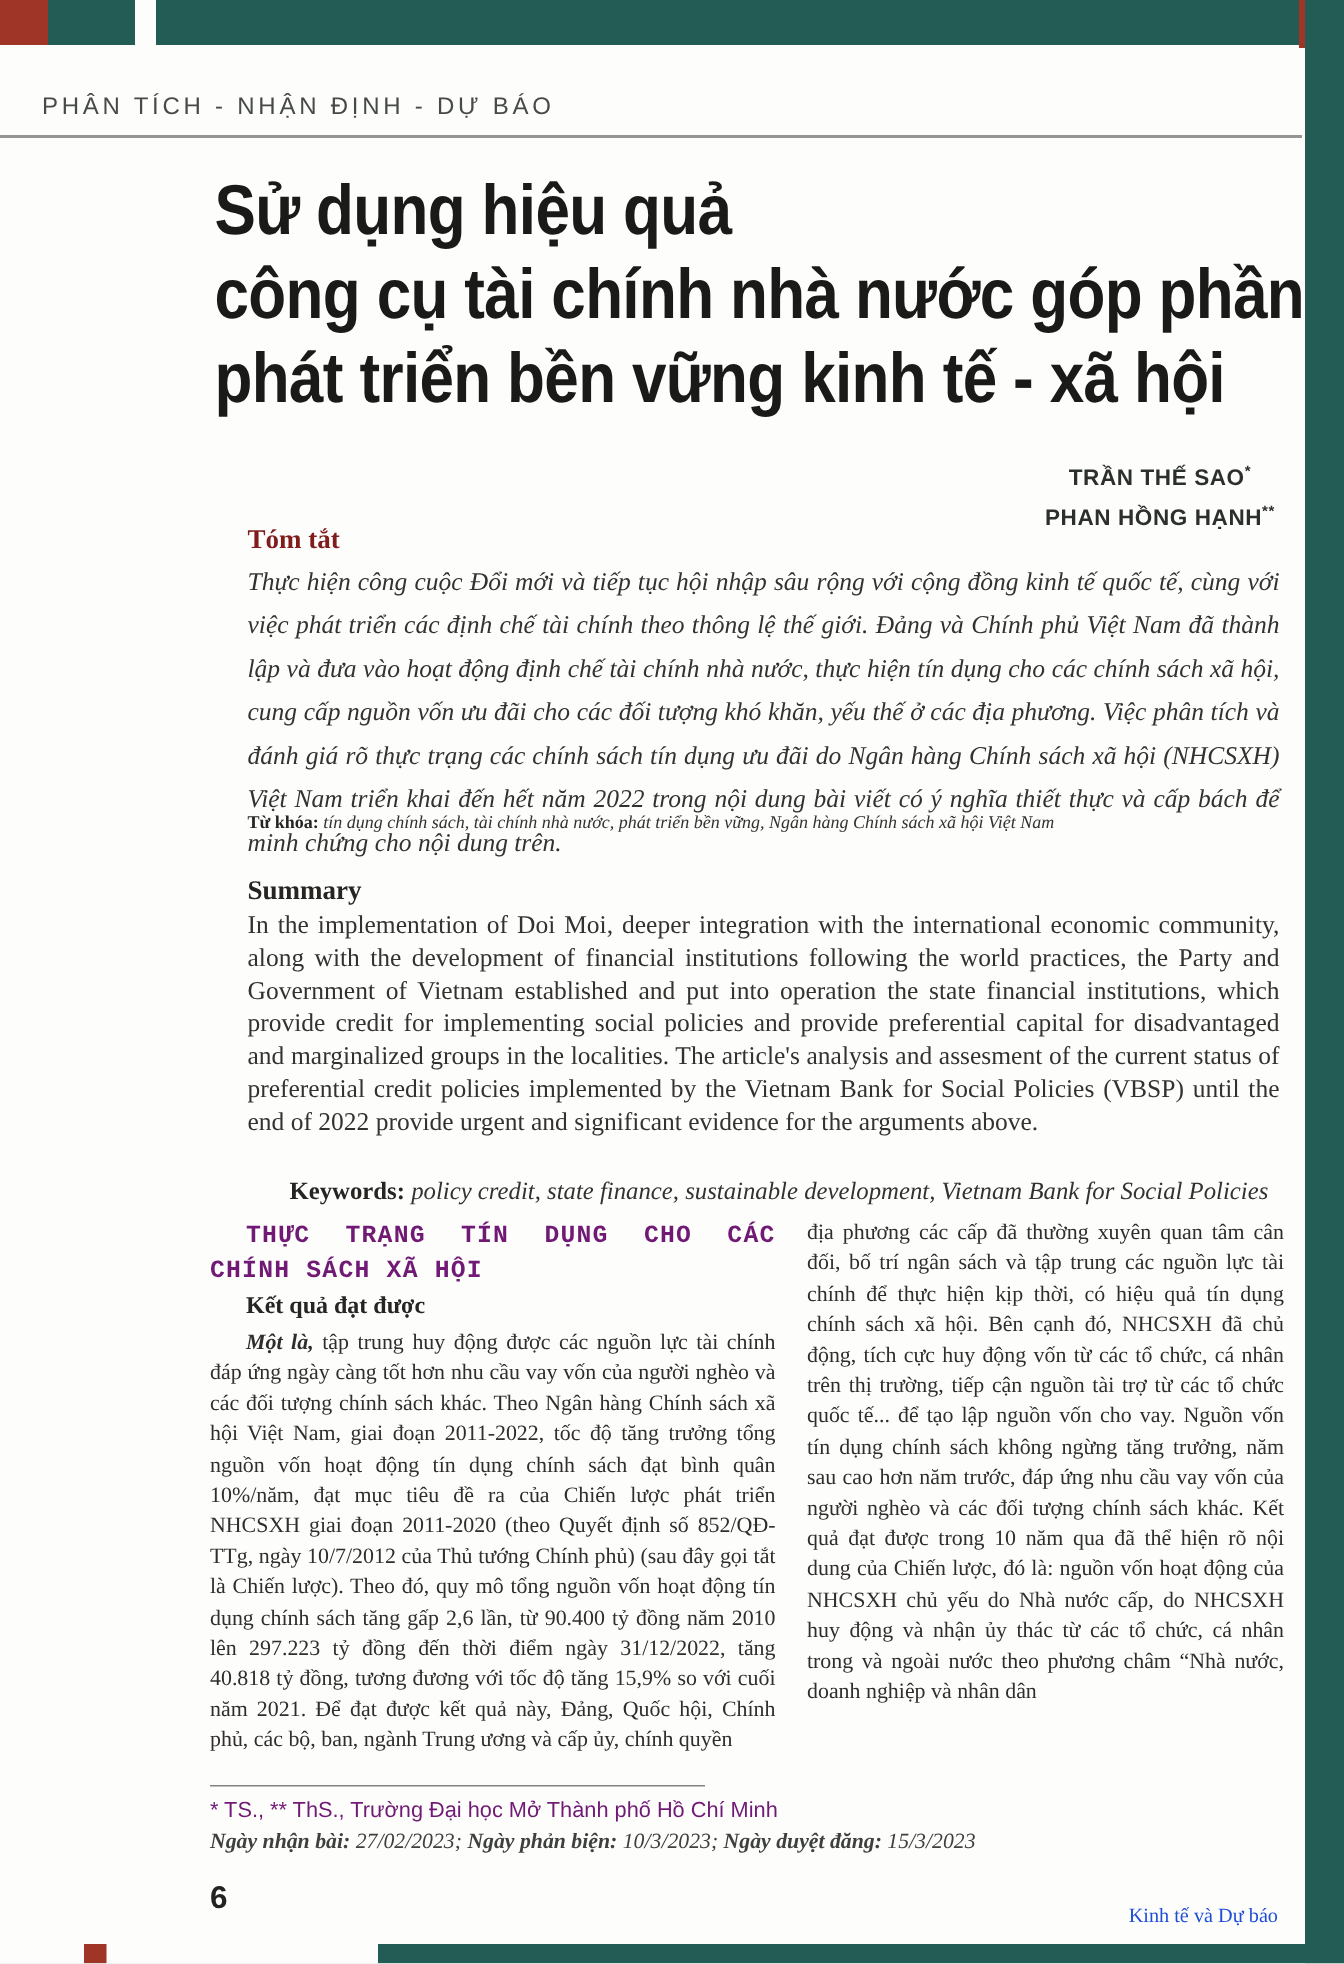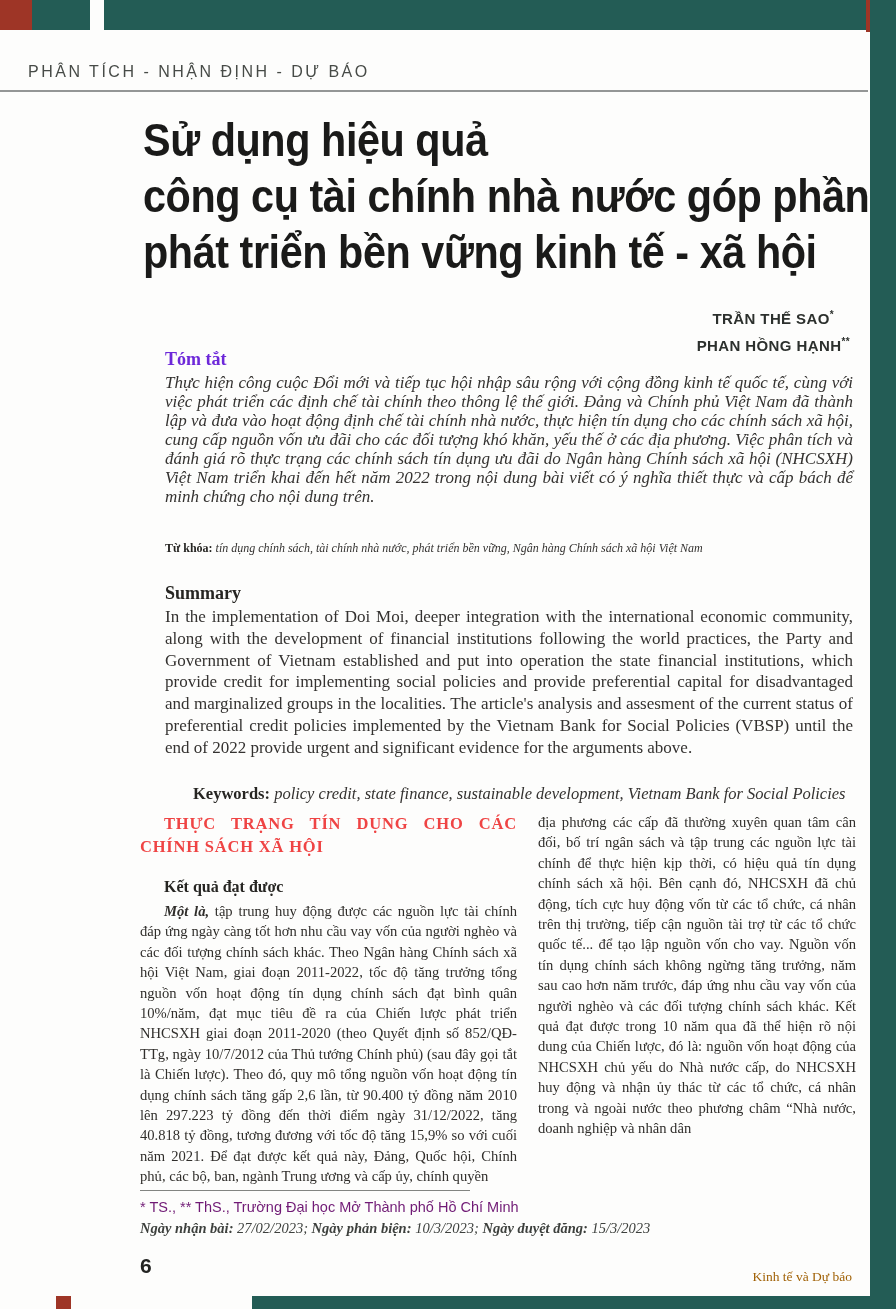--- a/index.html
+++ b/index.html
@@ -20,51 +20,51 @@
 
   .title{position:absolute;left:143px;top:112px;font-family:"Liberation Sans","DejaVu Sans",sans-serif;
          font-weight:bold;font-size:47px;line-height:56px;color:#1a1a19;letter-spacing:-0.5px;
          transform:scaleX(0.88);transform-origin:left top;white-space:nowrap;}
 
   .authors{position:absolute;right:46px;top:303px;text-align:center;
            font-family:"Liberation Sans","DejaVu Sans",sans-serif;font-weight:bold;
            font-size:15px;line-height:23px;letter-spacing:0.4px;color:#2c302d;}
   .authors sup{font-size:10px;}
 
-  .abs-label{position:absolute;left:165px;top:349px;font-size:18px;font-weight:bold;color:#6d28d9;}
+  .abs-label{position:absolute;left:165px;top:349px;font-size:18px;font-weight:bold;color:#7f1d1d;}
   .abstract{position:absolute;left:165px;top:373px;width:688px;font-style:italic;
-            font-size:17px;line-height:19px;text-align:justify;color:#343230;}
+            font-size:17px;line-height:29px;text-align:justify;color:#343230;}
   .tukhoa{position:absolute;left:165px;top:537px;width:688px;font-size:12px;line-height:22px;
           text-align:justify;font-style:italic;color:#343230;}
   .lead-bold{font-style:normal;font-weight:bold;color:#262522;}
 
   .sum-label{position:absolute;left:165px;top:583px;font-size:18px;font-weight:bold;color:#262522;}
   .summary{position:absolute;left:165px;top:606px;width:688px;
            font-size:17px;line-height:21.8px;text-align:justify;color:#343230;}
   .keywords{position:absolute;left:165px;top:784px;width:688px;font-size:16.5px;
             font-style:italic;text-align:justify;color:#343230;margin-left:28px;}
 
   .col-left{position:absolute;left:140px;top:812px;width:377px;height:374px;overflow:hidden;}
   .col-right{position:absolute;left:538px;top:812px;width:318px;height:378px;overflow:hidden;}
-  .col-heading{font-family:Liberation Serif, serif;font-weight:bold;
-               font-size:16.5px;line-height:23px;letter-spacing:0.8px;color:#ef4444;
-               text-align:justify;text-indent:24px;margin:0 0 20px 0;}
+  .col-heading{font-family:Liberation Mono, monospace;font-weight:bold;
+               font-size:16.5px;line-height:23px;letter-spacing:0.8px;color:#701a75;
+               text-align:justify;text-indent:24px;margin:0 0 4px 0;}
   .sub-heading{font-size:16px;font-weight:bold;margin:0 0 5px 24px;color:#262522;}
   .body-par{font-size:14.6px;line-height:20.4px;text-align:justify;text-indent:24px;margin:0;color:#302e2b;}
   .body-par.no-indent{text-indent:0;}
   .lead-bi{font-weight:bold;font-style:italic;}
 
   .fn-rule{position:absolute;left:140px;top:1190px;width:330px;height:1px;background:#828481;}
   .fn1{position:absolute;left:140px;top:1199px;font-family:Liberation Sans, sans-serif;
        font-size:14.5px;color:#701a75;}
   .fn2{position:absolute;left:140px;top:1220px;font-style:italic;font-size:14.5px;color:#3d403d;}
   .fn2 b{font-style:italic;}
   .pageno{position:absolute;left:140px;top:1254px;font-family:"Liberation Sans","DejaVu Sans",sans-serif;
           font-weight:bold;font-size:21px;color:#232422;}
-  .journal{position:absolute;right:44px;top:1269px;font-size:13.5px;color:#a16207;text-align:center;}
+  .journal{position:absolute;right:44px;top:1269px;font-size:13.5px;color:#1d4ed8;text-align:center;}
 </style>
 </head>
 <body>
 
 <div class="page">
 
   <div class="band-top"></div>
   <div class="band-top-notch"></div>
   <div class="sq-tl"></div>
   <div class="sq-tr"></div>

